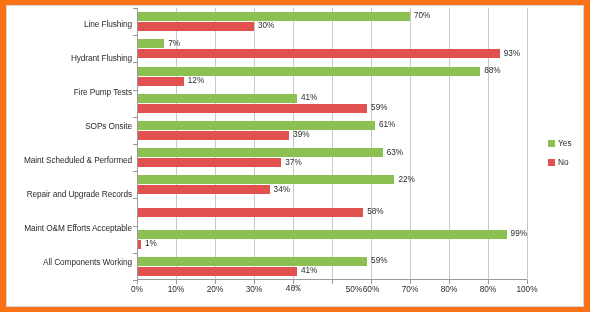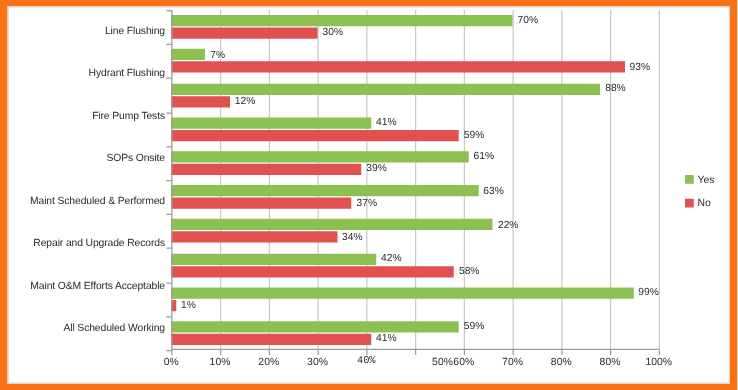--- a/index.html
+++ b/index.html
@@ -159,21 +159,21 @@
   <div id="chart-border"></div>
 
   <div id="cat-axis">
       <div class="cat-label">Line Flushing</div>
       <div class="cat-label">Hydrant Flushing</div>
       <div class="cat-label">Fire Pump Tests</div>
       <div class="cat-label">SOPs Onsite</div>
       <div class="cat-label">Maint Scheduled &amp; Performed</div>
       <div class="cat-label">Repair and Upgrade Records</div>
       <div class="cat-label">Maint O&amp;M Efforts Acceptable</div>
-      <div class="cat-label">All Scheduled Working</div>
+      <div class="cat-label">All Components Working</div>
     </div>
 
   <div id="plot">
     <div id="gridlines">
         <div class="gridline" style="left: 39px;"></div>
         <div class="gridline" style="left: 78px;"></div>
         <div class="gridline" style="left: 117px;"></div>
         <div class="gridline" style="left: 156px;"></div>
         <div class="gridline" style="left: 195px;"></div>
         <div class="gridline" style="left: 234px;"></div>
@@ -249,24 +249,20 @@
           <div class="bar-wrap first">
             <div class="bar yes" style="width: 257.4px; background: rgb(140, 193, 82);"></div>
             <span class="bar-value">22%</span>
           </div>
           <div class="bar-wrap">
             <div class="bar no" style="width: 132.6px; background: rgb(224, 81, 79);"></div>
             <span class="bar-value">34%</span>
           </div>
         </div>
         <div class="row">
-          <div class="bar-wrap first">
-            <div class="bar yes" style="width: 163.8px; background: rgb(140, 193, 82);"></div>
-            <span class="bar-value">42%</span>
-          </div>
           <div class="bar-wrap">
             <div class="bar no" style="width: 226.2px; background: rgb(224, 81, 79);"></div>
             <span class="bar-value">58%</span>
           </div>
         </div>
         <div class="row">
           <div class="bar-wrap first">
             <div class="bar yes" style="width: 386.1px; background: rgb(140, 193, 82);"></div>
             <span class="bar-value">99%</span>
           </div>

